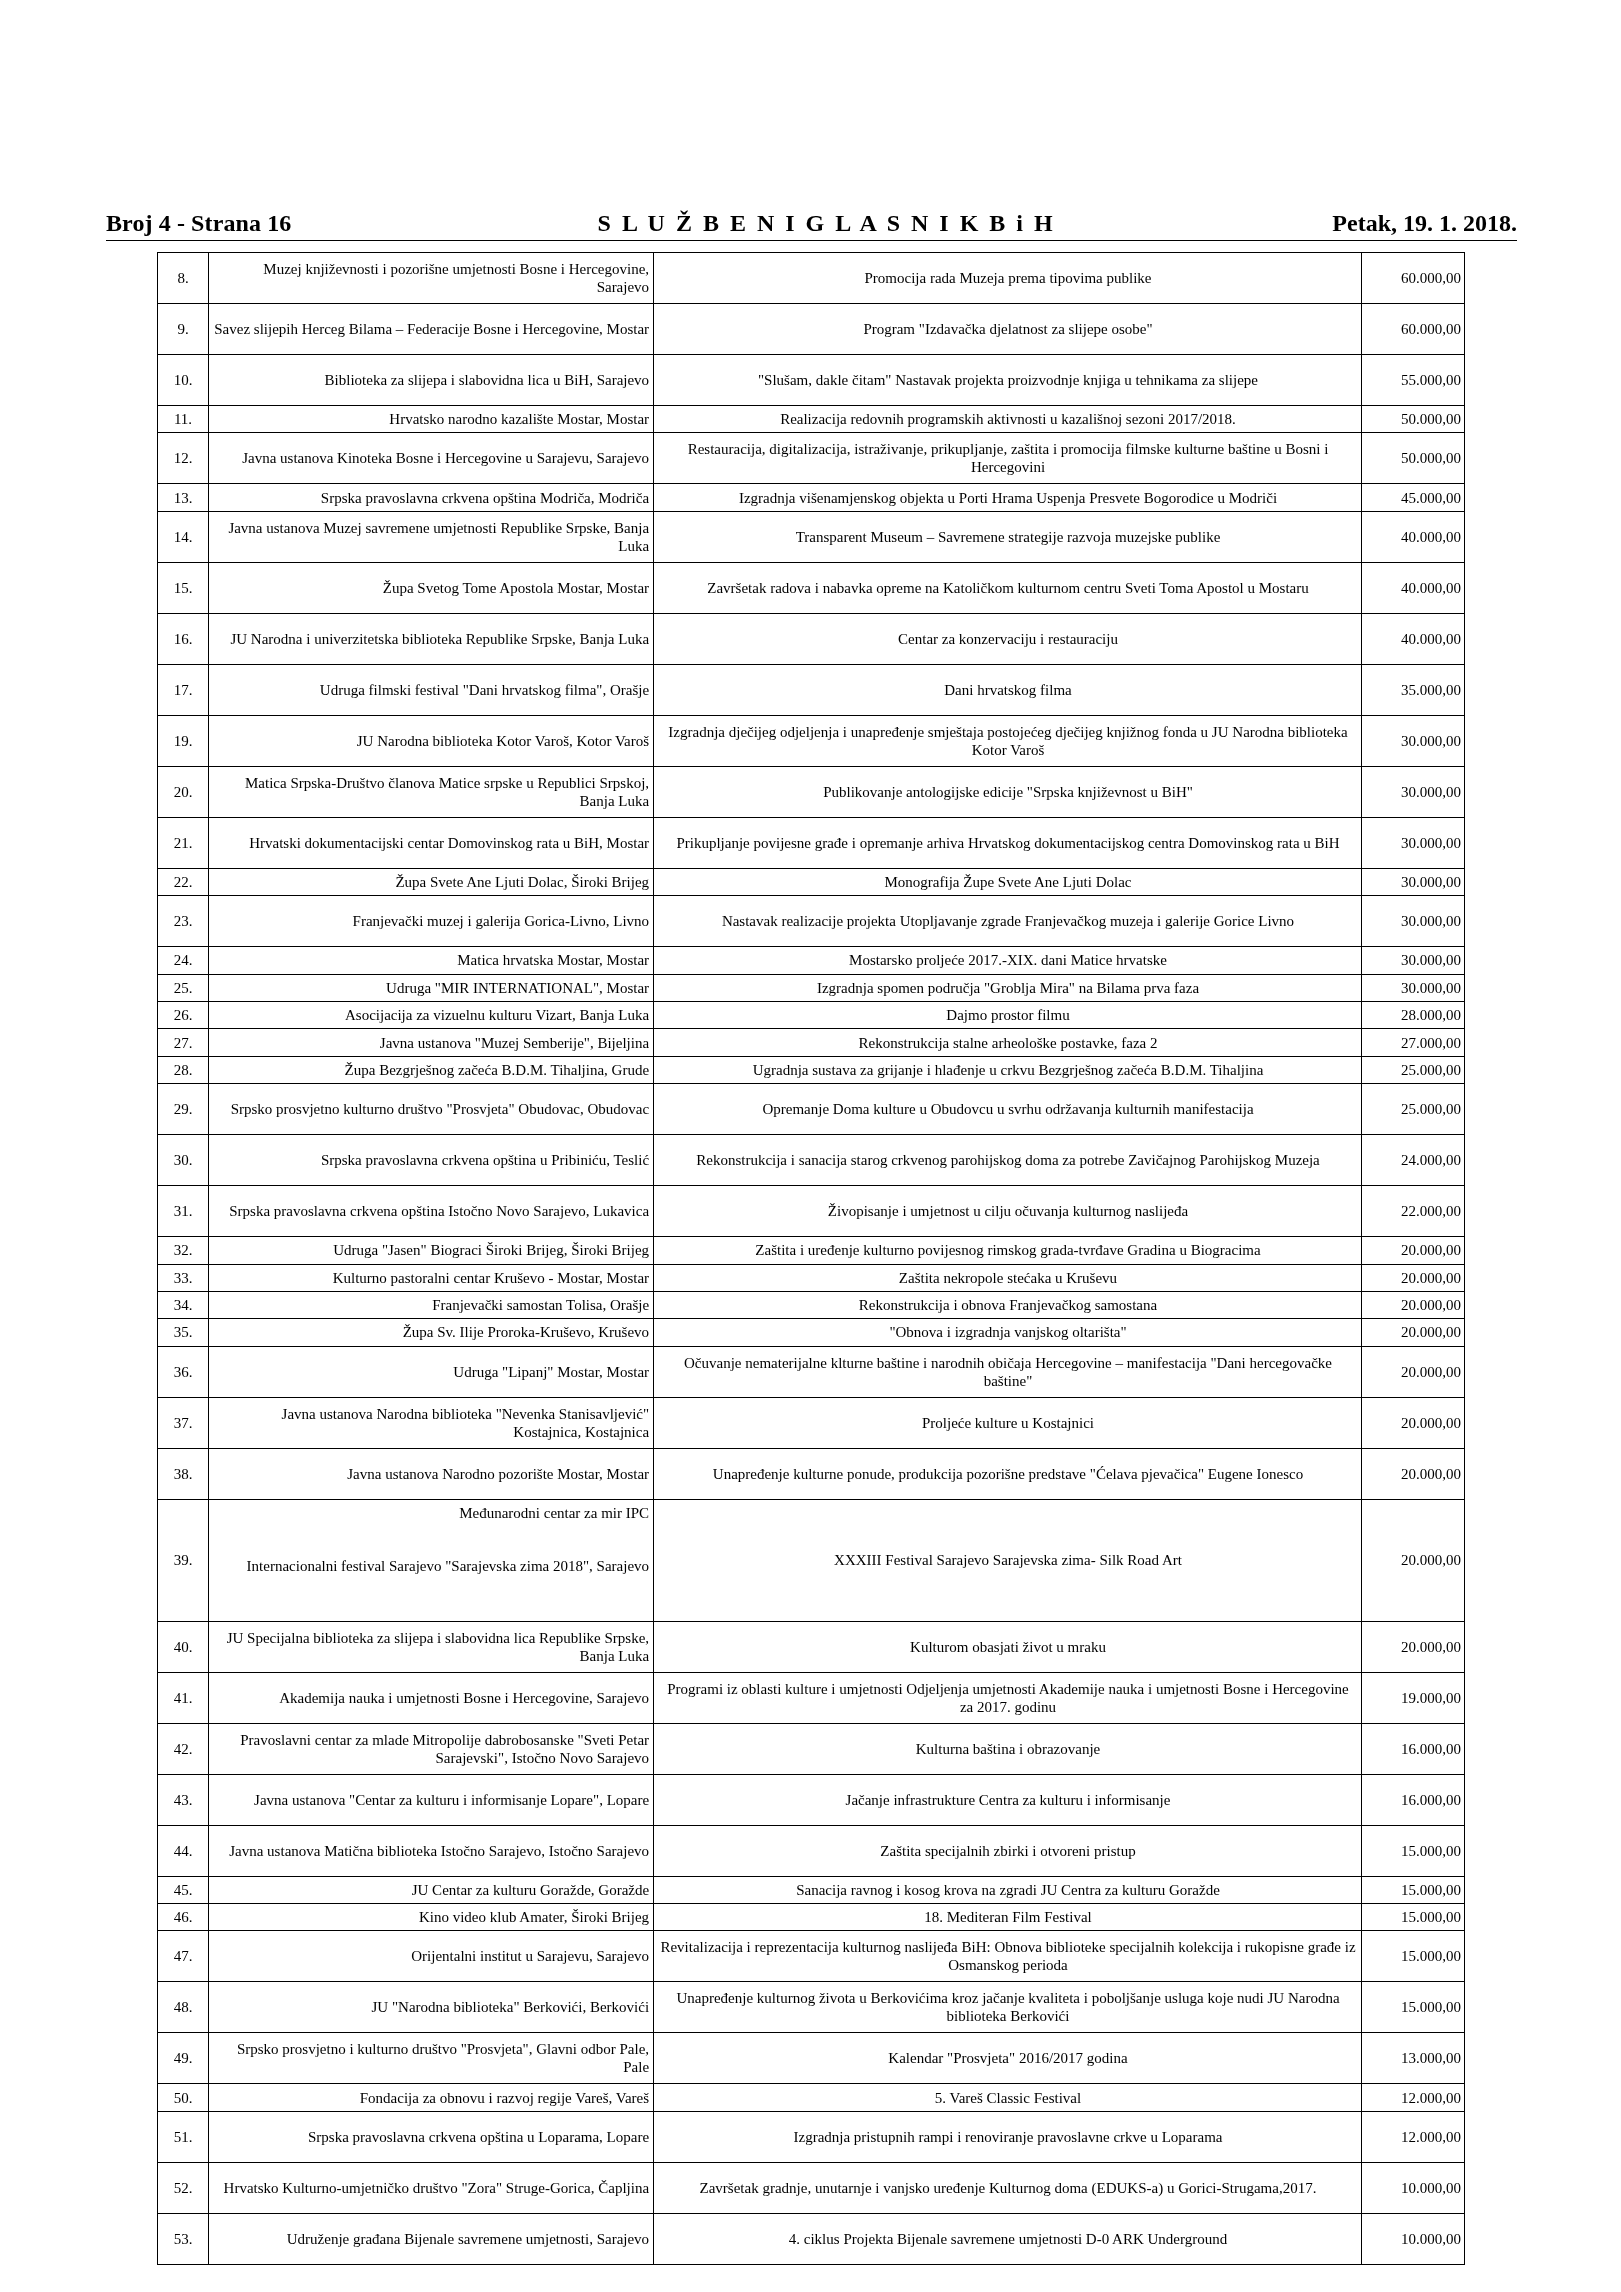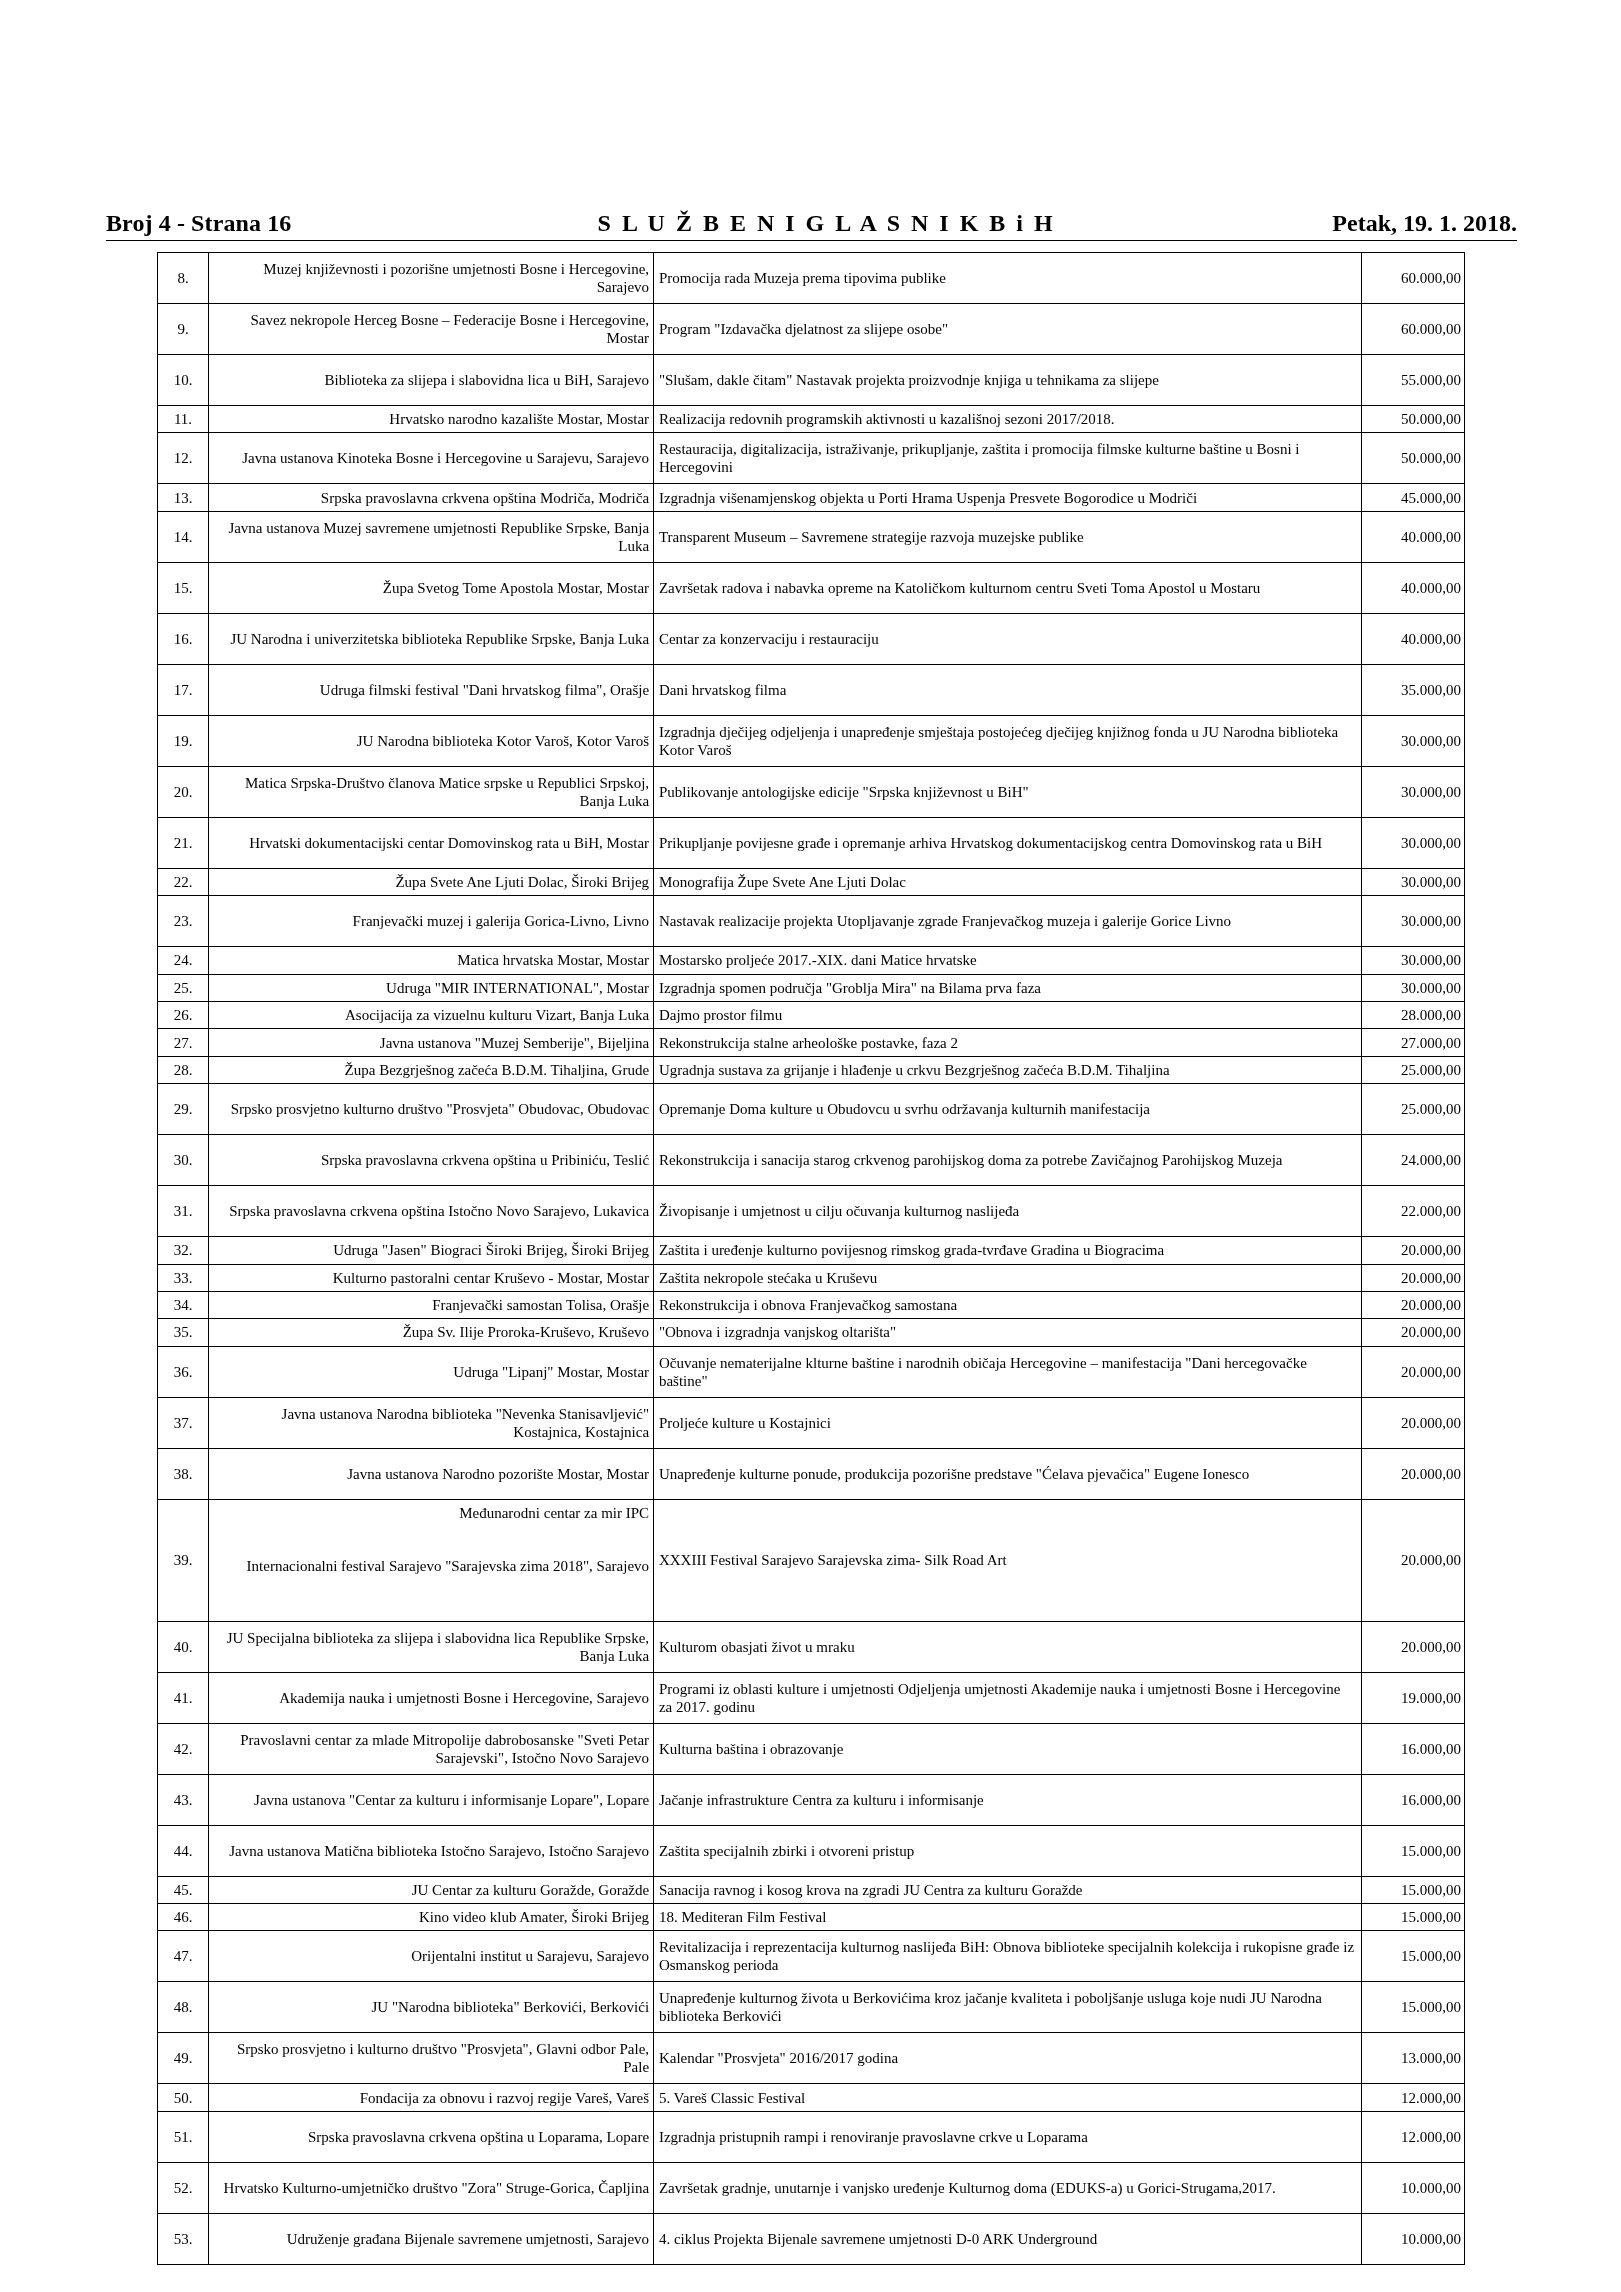--- a/index.html
+++ b/index.html
@@ -83,21 +83,21 @@
     box-sizing: border-box;
   }
   .grants-table td.num {
     text-align: center;
     padding: 2px 2px;
   }
   .grants-table td.org {
     text-align: right;
   }
   .grants-table td.proj {
-    text-align: left;
+    text-align: center;
   }
   .grants-table td.amt {
     text-align: right;
     white-space: nowrap;
     padding-right: 2.9px;
   }
   
   .grants-table tr.r1 td { height: 27.4px; margin-top: 8px; }
   .grants-table tr.r2 td { height: 51px; }
   .grants-table tr.r39 td { height: 122px; }
@@ -127,21 +127,21 @@
     </colgroup>
     <tbody id="grants-tbody">
         <tr class="r2">
           <td class="num">8.</td>
           <td class="org">Muzej književnosti i pozorišne umjetnosti Bosne i Hercegovine, Sarajevo</td>
           <td class="proj">Promocija rada Muzeja prema tipovima publike</td>
           <td class="amt">60.000,00</td>
         </tr>
         <tr class="r2">
           <td class="num">9.</td>
-          <td class="org">Savez nekropole Herceg Bosne – Federacije Bosne i Hercegovine, Mostar</td>
+          <td class="org">Savez slijepih Herceg Bilama – Federacije Bosne i Hercegovine, Mostar</td>
           <td class="proj">Program "Izdavačka djelatnost za slijepe osobe"</td>
           <td class="amt">60.000,00</td>
         </tr>
         <tr class="r2">
           <td class="num">10.</td>
           <td class="org">Biblioteka za slijepa i slabovidna lica u BiH, Sarajevo</td>
           <td class="proj">"Slušam, dakle čitam" Nastavak projekta proizvodnje knjiga u tehnikama za slijepe</td>
           <td class="amt">55.000,00</td>
         </tr>
         <tr class="r1">

